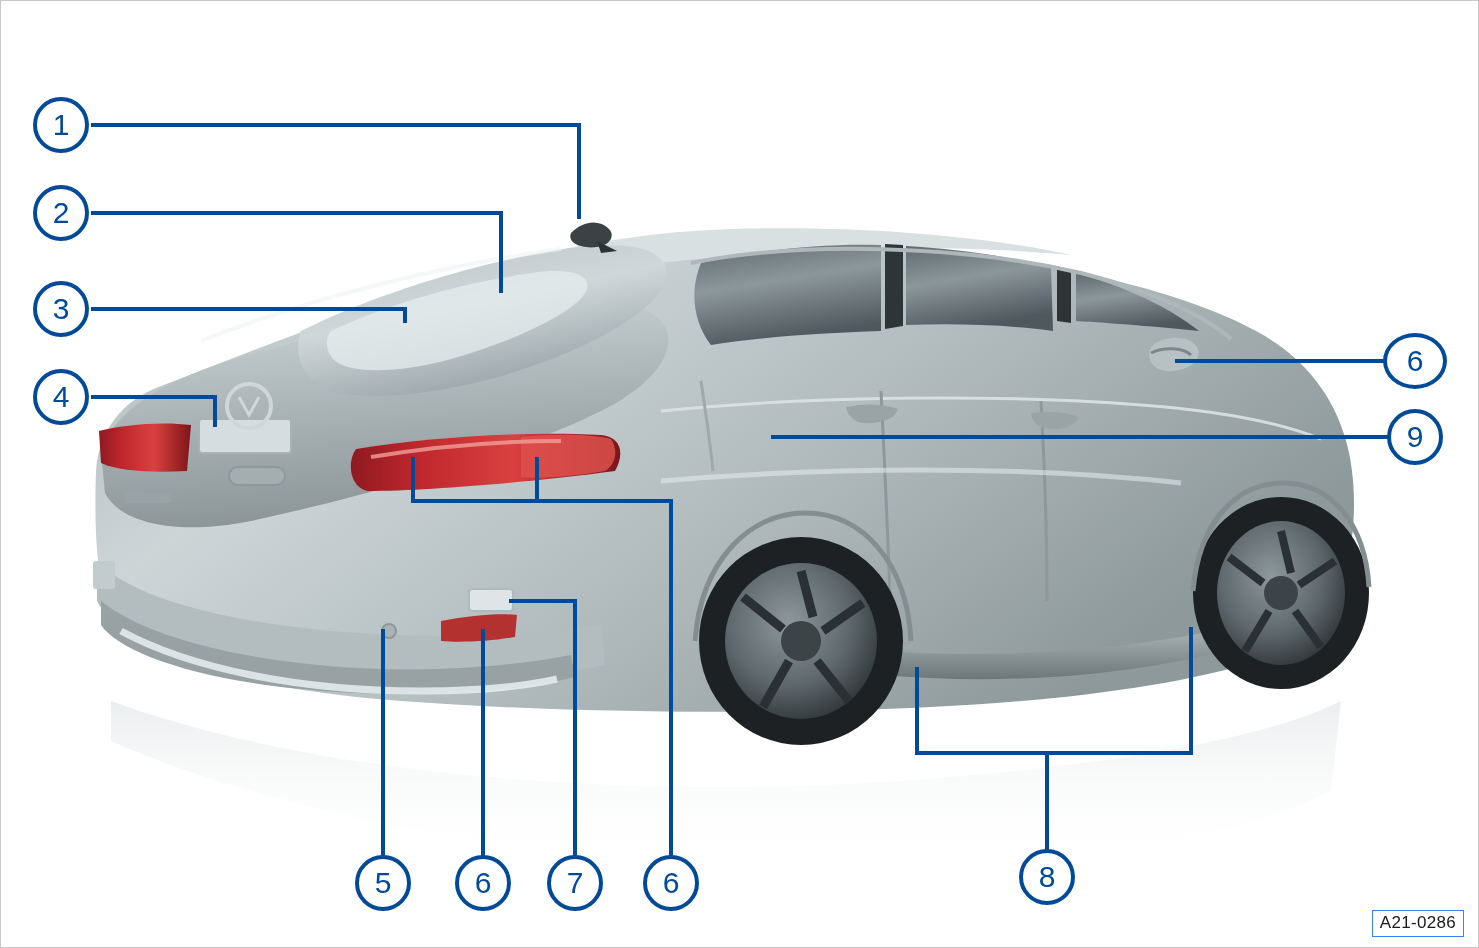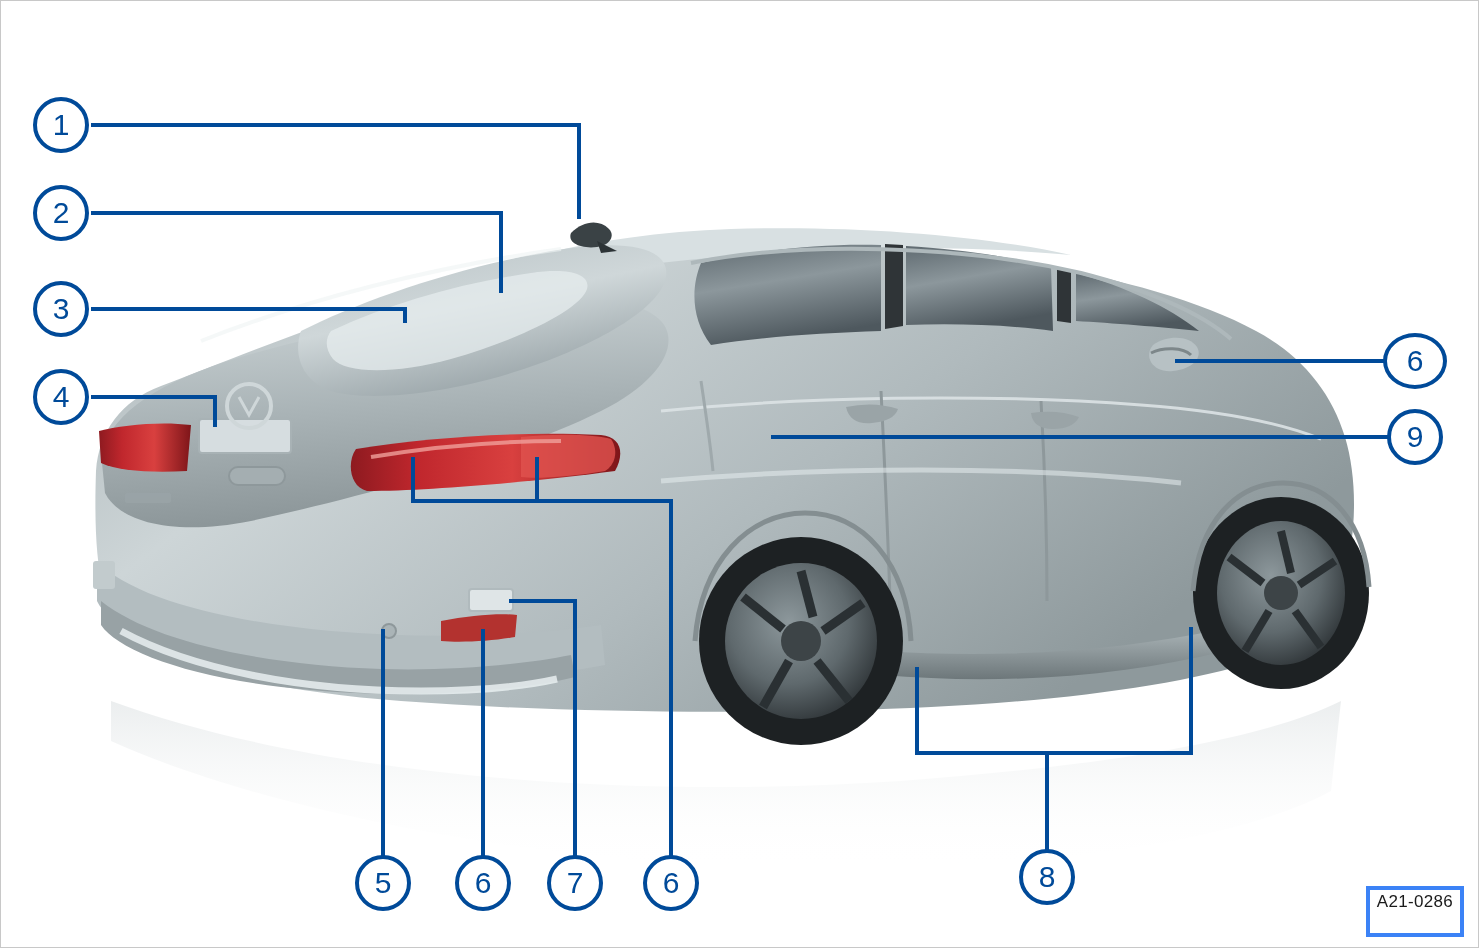--- a/index.html
+++ b/index.html
@@ -44,22 +44,22 @@
   }
   .callout.wide {
     width: 64px;
   }
   #figure-code {
     position: absolute;
     right: 14px;
     bottom: 10px;
     font-size: 17px;
     color: #1a1a1a;
-    border: 4px solid #3b82f6;
-    padding: 2px 7px 21px 7px;
+    border: 1px solid #3b82f6;
+    padding: 2px 7px 3px 7px;
     background: #ffffff;
     letter-spacing: 0.3px;
     font-family: "Liberation Sans", sans-serif;
   }
   
   svg.carart { position: absolute; left: 0; top: 0; }
 </style>
 </head>
 <body>
 

